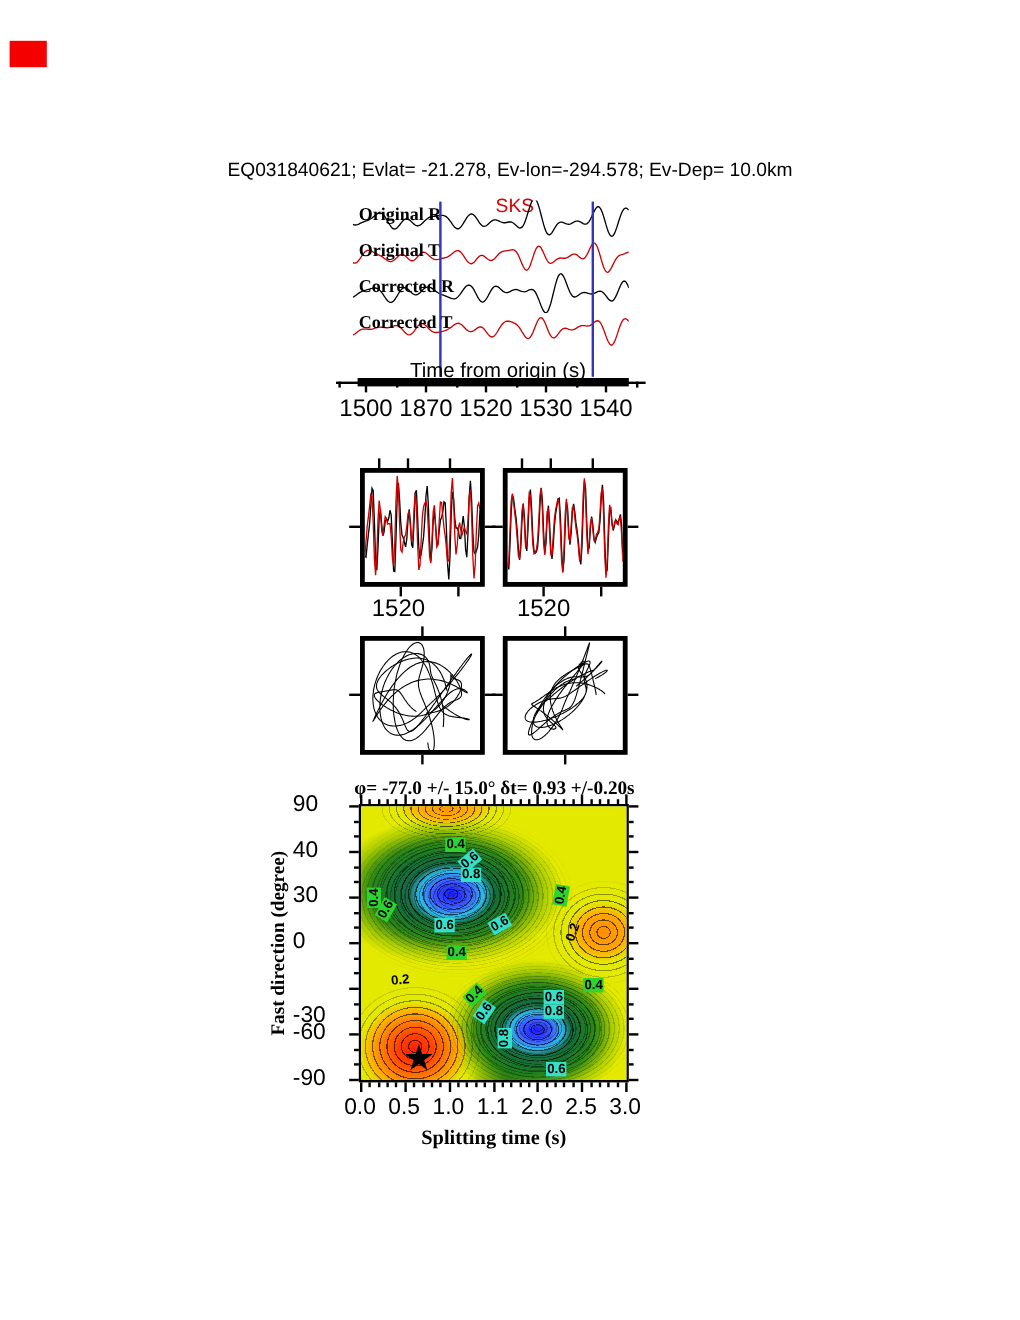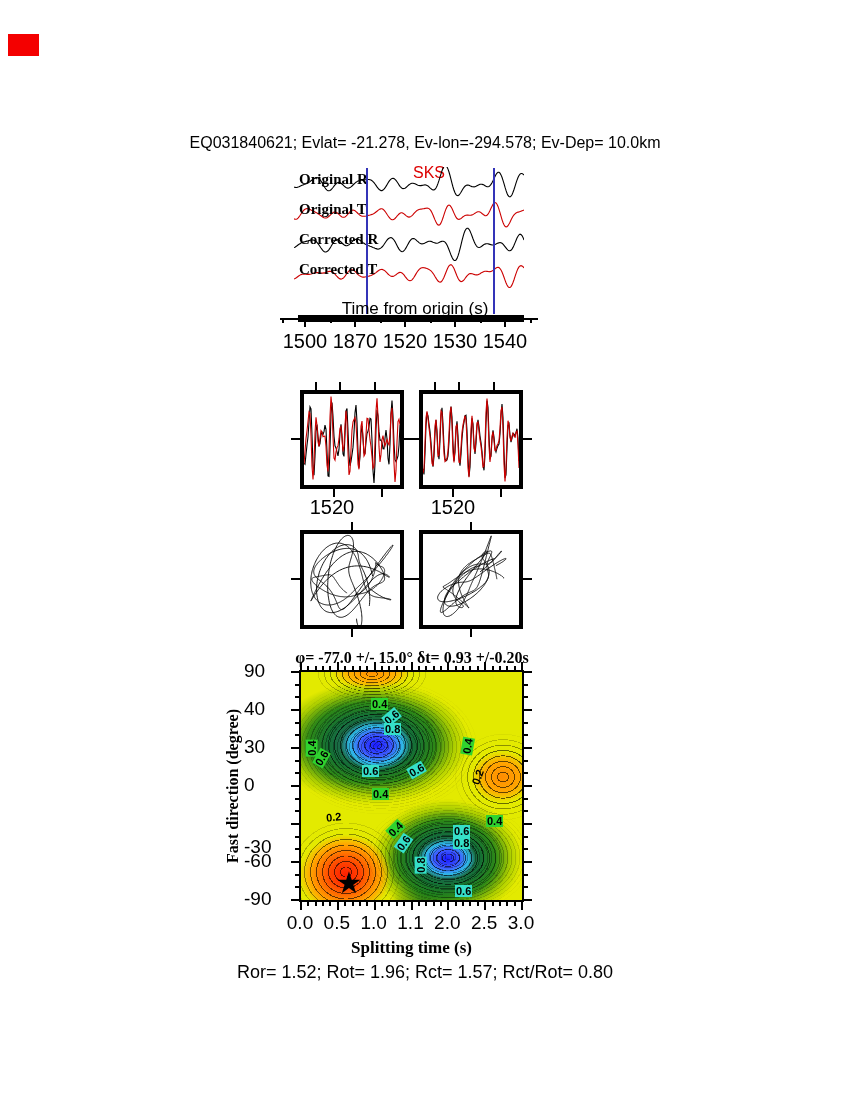--- a/index.html
+++ b/index.html
@@ -180,21 +180,20 @@
         <div class="clab" style="left: 94px; top: 165px; background: rgb(53, 223, 200); transform: rotate(-55deg);">0.6</div>
         <div class="clab" style="left: 185px; top: 143px; background: rgb(47, 211, 47); transform: rotate(0deg);">0.4</div>
         <div class="clab" style="left: 152px; top: 153px; background: rgb(53, 223, 200); transform: rotate(0deg);">0.6</div>
         <div class="clab" style="left: 152px; top: 165px; background: rgb(53, 223, 200); transform: rotate(0deg);">0.8</div>
         <div class="clab" style="left: 111px; top: 187px; background: rgb(53, 223, 200); transform: rotate(-90deg);">0.8</div>
         <div class="clab" style="left: 154px; top: 213px; background: rgb(53, 223, 200); transform: rotate(0deg);">0.6</div>
       </div>
   </div>
   <div class="abs serifb splittime">Splitting time (s)</div>
 
-  <div class="abs ctr footer">Ror= 1.52; Rot= 1.96; Rct= 1.57; Rct/Rot= 0.80</div>
 
 <div class="tick abs" style="left: 291px; top: 671px; width: 8px; height: 2px;"></div>
     <div class="tick abs" style="left: 524px; top: 671px; width: 8px; height: 2px;"></div>
     <div class="ylab-num abs" style="left: 244px; top: 660px;">90</div>
     <div class="tick abs" style="left: 295px; top: 683.667px; width: 4px; height: 2px;"></div>
     <div class="tick abs" style="left: 524px; top: 683.667px; width: 4px; height: 2px;"></div>
     <div class="tick abs" style="left: 295px; top: 696.333px; width: 4px; height: 2px;"></div>
     <div class="tick abs" style="left: 524px; top: 696.333px; width: 4px; height: 2px;"></div>
     <div class="tick abs" style="left: 291px; top: 709px; width: 8px; height: 2px;"></div>
     <div class="tick abs" style="left: 524px; top: 709px; width: 8px; height: 2px;"></div>

